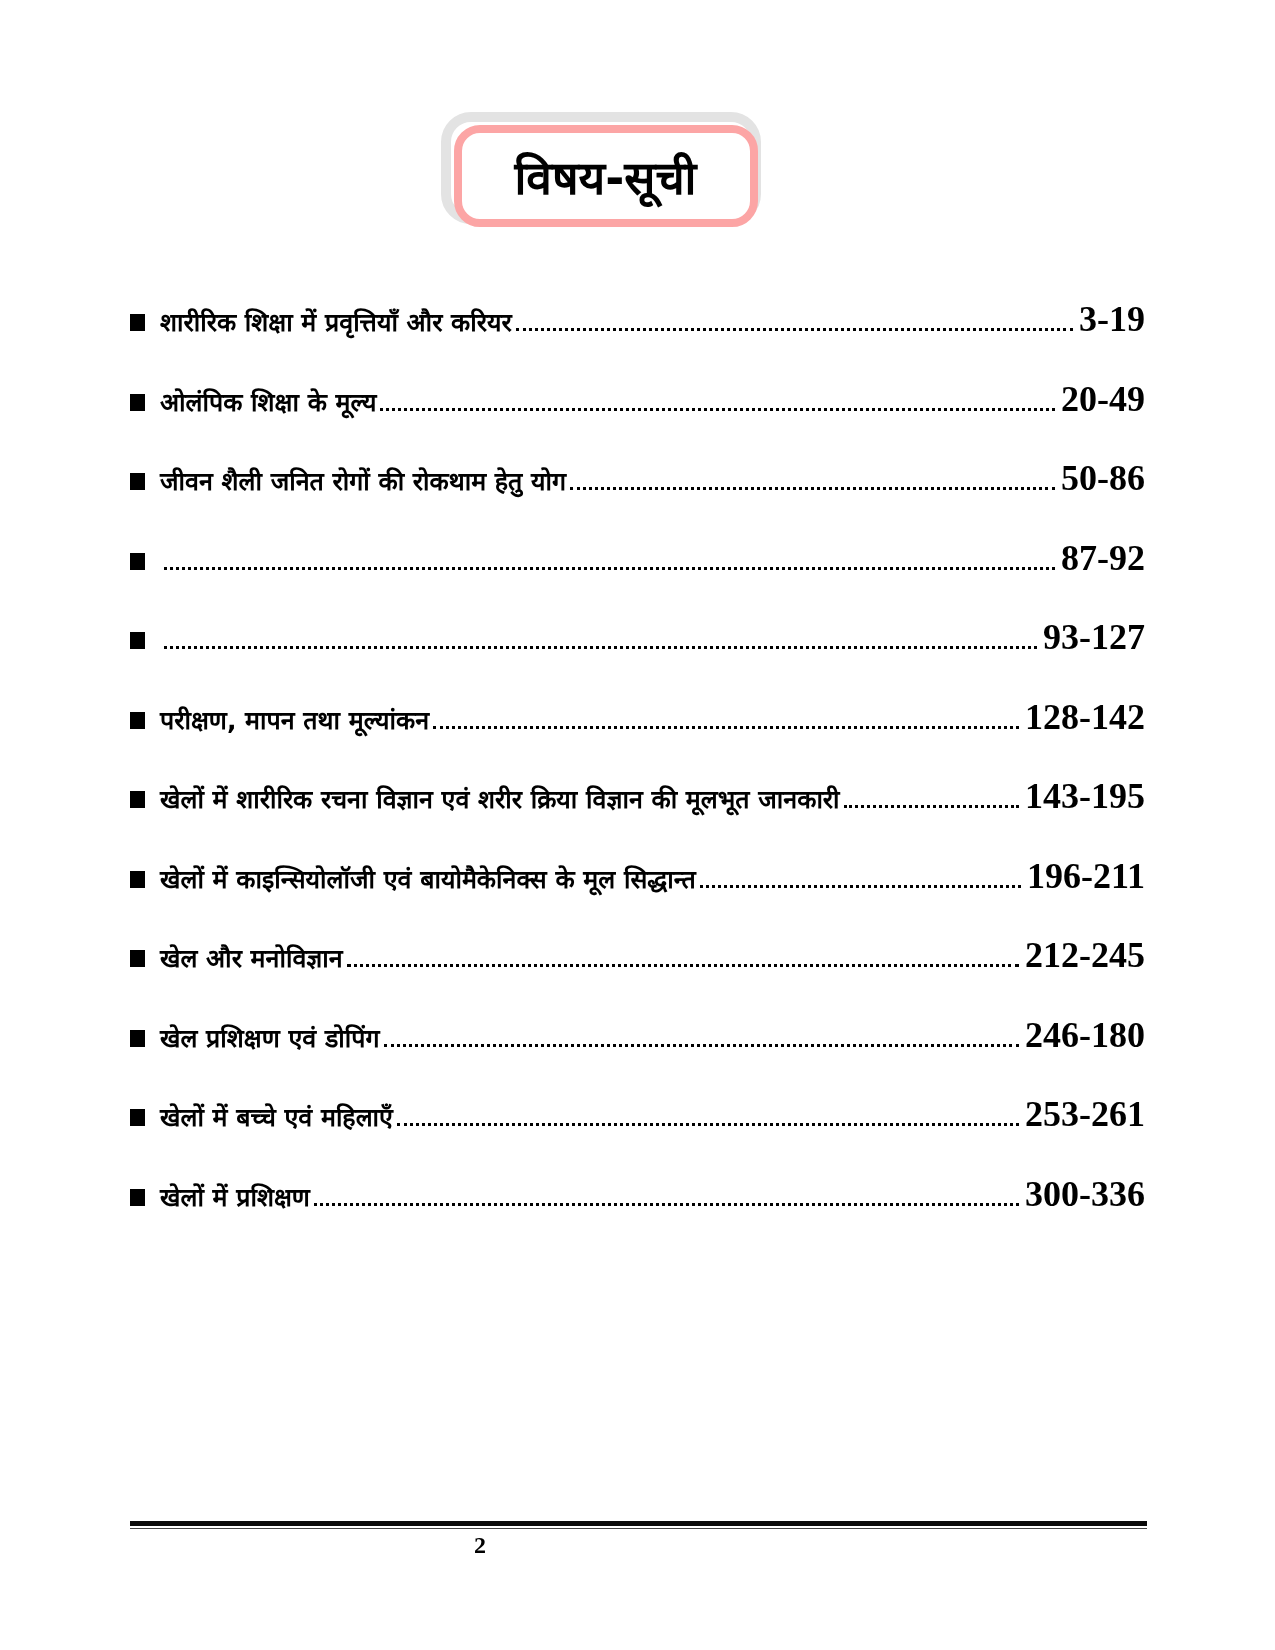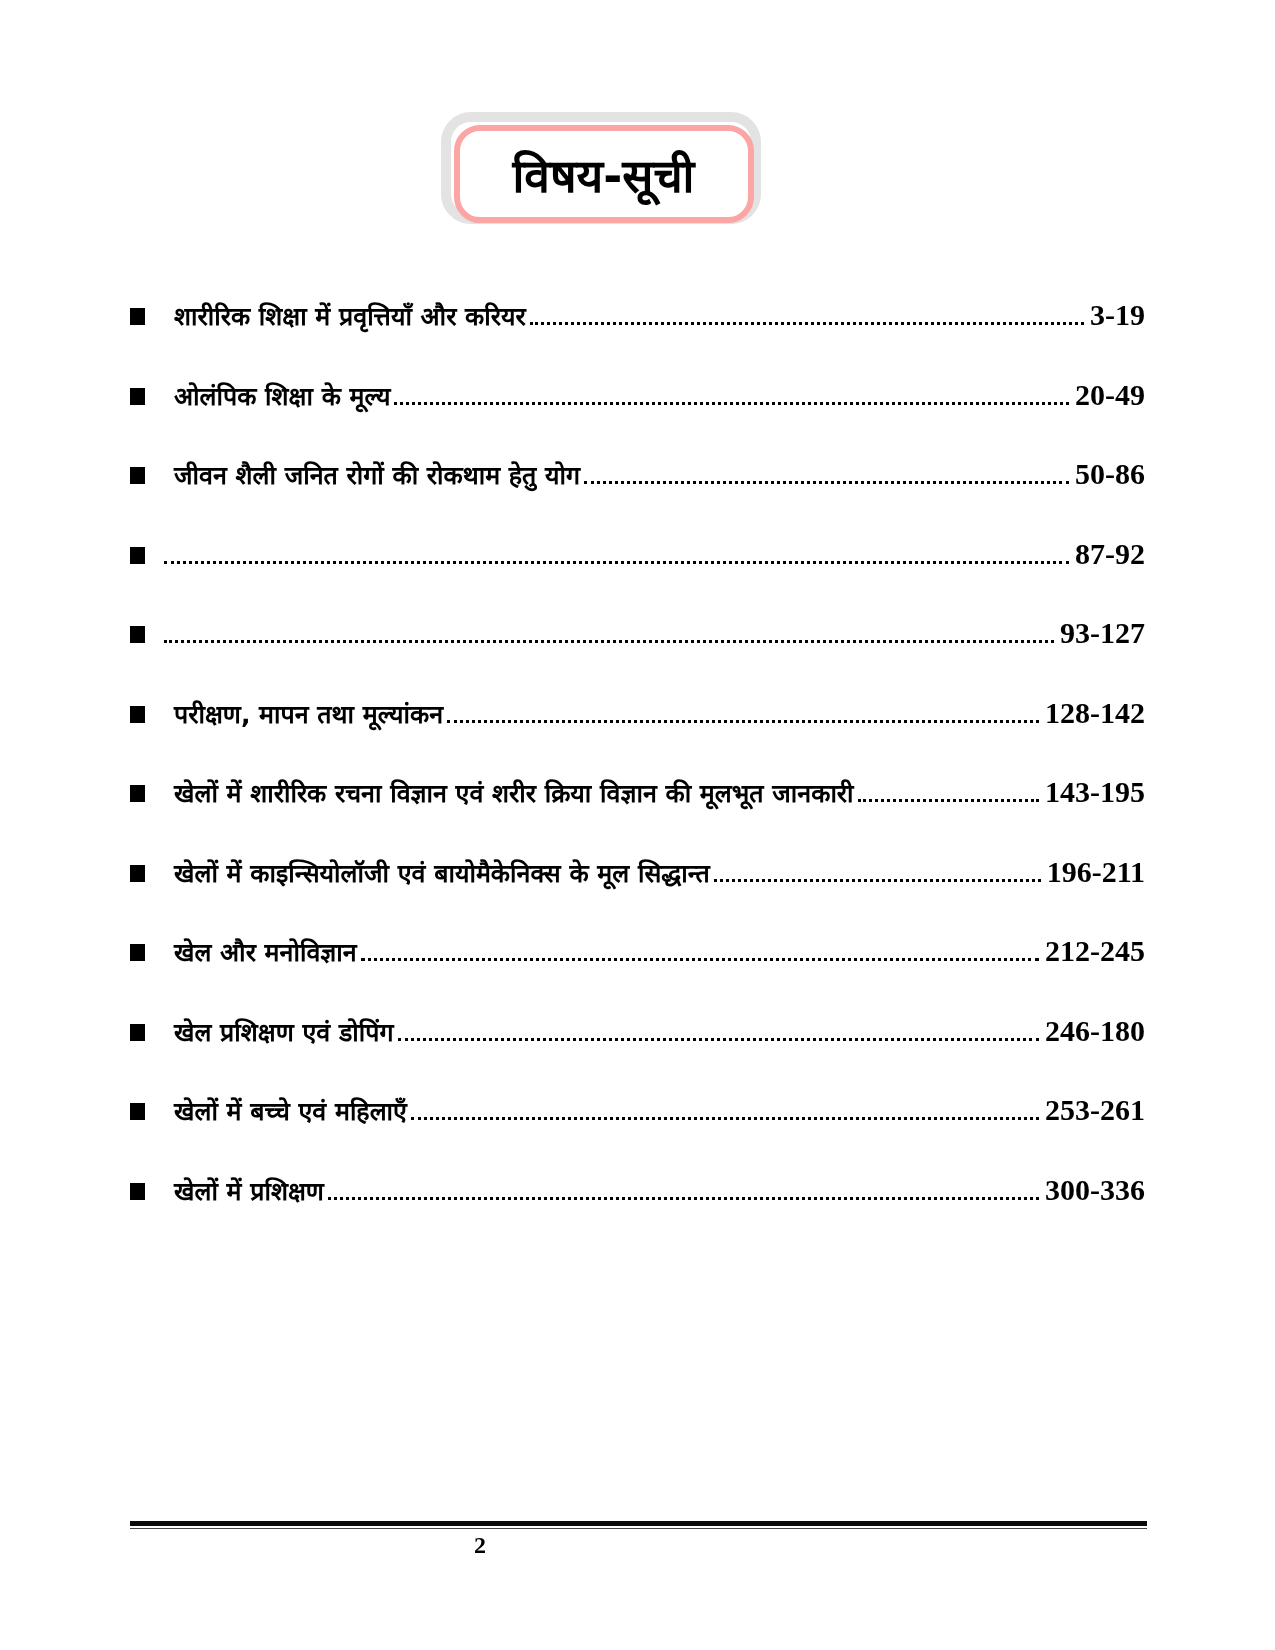--- a/index.html
+++ b/index.html
@@ -29,21 +29,21 @@
     height: 92px;
     border: 10px solid #e3e3e3;
     border-radius: 30px;
     background: transparent;
   }
   .title-box {
     position: absolute;
     left: 13px; top: 13px;
     width: 288px;
     height: 86px;
-    border: 6px solid #fca5a5;
+    border: 8px solid #fca5a5;
     border-radius: 26px;
     background: #fff;
     display: flex;
     align-items: center;
     justify-content: center;
     font-size: 46px;
     font-weight: bold;
   }
 
   
@@ -58,33 +58,33 @@
     font-weight: bold;
     white-space: nowrap;
   }
   .bullet {
     width: 15px;
     height: 17px;
     background: #000;
     margin-right: 15px;
     flex: none;
   }
-  .toc-label { flex: none; margin-left: 14px; }
+  .toc-label { flex: none; }
   .leader {
     flex: 1 1 auto;
     height: 3px;
     border-bottom: 3.5px dotted #000;
     margin: 0 6px 0 4px;
     min-width: 20px;
   }
   .toc-pages {
     flex: none;
     font-family: "Liberation Serif", serif;
     font-weight: bold;
-    font-size: 30px;
+    font-size: 36px;
   }
 
   
   .footer-rule {
     position: absolute;
     left: 130px;
     right: 128px;
     top: 1521px;
     height: 2px;
     border-top: 5px solid #0a0a0a;

